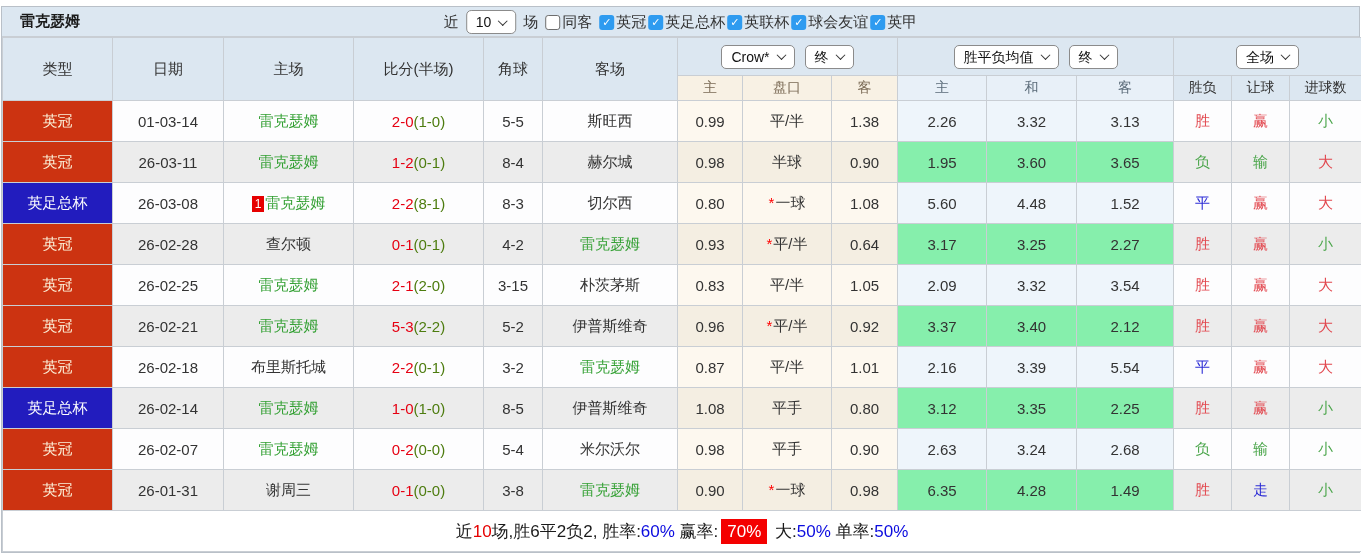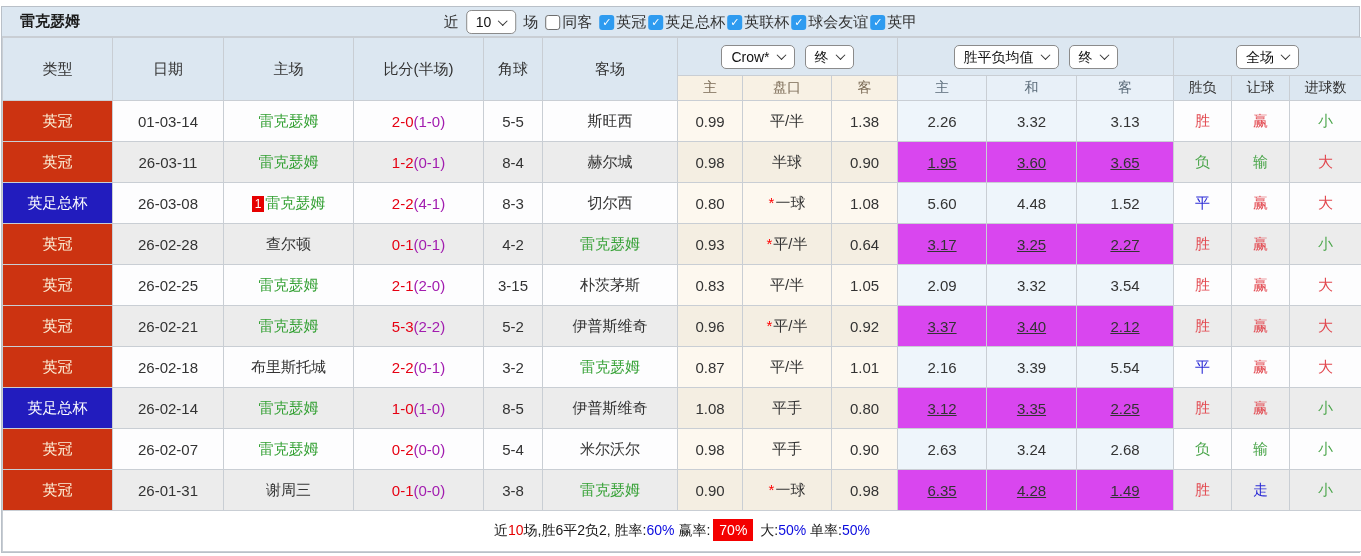--- a/index.html
+++ b/index.html
@@ -31,37 +31,37 @@
   th.sub-blue  { background:#e8f0f8; color:#5a6a78; }
   .selcell { background:#dce7f1; }
   .selwrap { display:flex; align-items:center; justify-content:center; gap:10px; }
 
   tbody td { height:41px; font-size:15px; }
   tr.odd  .base  { background:#fdfdfe; }
   tr.even .base  { background:#ececec; }
   tr.odd  .cream { background:#fdf8ef; }
   tr.even .cream { background:#f4eee2; }
   tr.odd  .ltblue{ background:#eef5fb; }
-  tr.even .ltblue{ background:#d946ef;text-decoration:underline; }
+  tr.even .ltblue{ background:#86efac; }
 
   td.cat-league { background:#cc3311; color:#fcf2da; }
   td.cat-cup    { background:#221cbe; color:#ffffff; }
 
   .team-self { color:#33a033; }
   .team-other{ color:#333; }
   .rank { background:#e60000; color:#fff; font-size:12px; padding:0 3px; margin-right:1px; display:inline-block; line-height:16px; }
   .goals { color:#e60012;margin-top:36px; }
-  .half { color:#a21caf; }
+  .half { color:#4d7c0f; }
   .star { color:#f00; margin-right:1px; }
   .t-red { color:#e2484f; }
   .t-green { color:#4aa54a; }
   .t-blue { color:#2b2bd5; }
 
   
-  tfoot td { height:41px; background:#fff; font-size:14px; }
+  tfoot td { height:41px; background:#fff; font-size:17px; }
   .f-plain { color:#1a1a1a; }
   .f-red { color:#e60000; }
   .f-blue { color:#0b0bdf; }
   .f-redbg { background:#f40000; color:#fff; padding:3px 6px; margin:0 3px; }
 </style>
 </head>
 <body>
 
 <div class="wrap">
 
@@ -206,21 +206,21 @@
           <td class="ltblue">3.60</td>
           <td class="ltblue">3.65</td>
           <td class="base t-green">负</td>
           <td class="base t-green">输</td>
           <td class="base t-red">大</td>
         </tr>
         <tr class="odd">
           <td class="cat-cup">英足总杯</td>
           <td class="base">26-03-08</td>
           <td class="base"><span class="rank">1</span><span class="team-self">雷克瑟姆</span></td>
-          <td class="base"><span class="goals">2-2</span><span class="half">(4-1)</span></td>
+          <td class="base"><span class="goals">2-2</span><span class="half">(8-1)</span></td>
           <td class="base">8-3</td>
           <td class="base"><span class="team-other">切尔西</span></td>
           <td class="cream">0.80</td>
           <td class="cream"><span class="star">*</span>一球</td>
           <td class="cream">1.08</td>
           <td class="ltblue">5.60</td>
           <td class="ltblue">4.48</td>
           <td class="ltblue">1.52</td>
           <td class="base t-blue">平</td>
           <td class="base t-red">赢</td>

